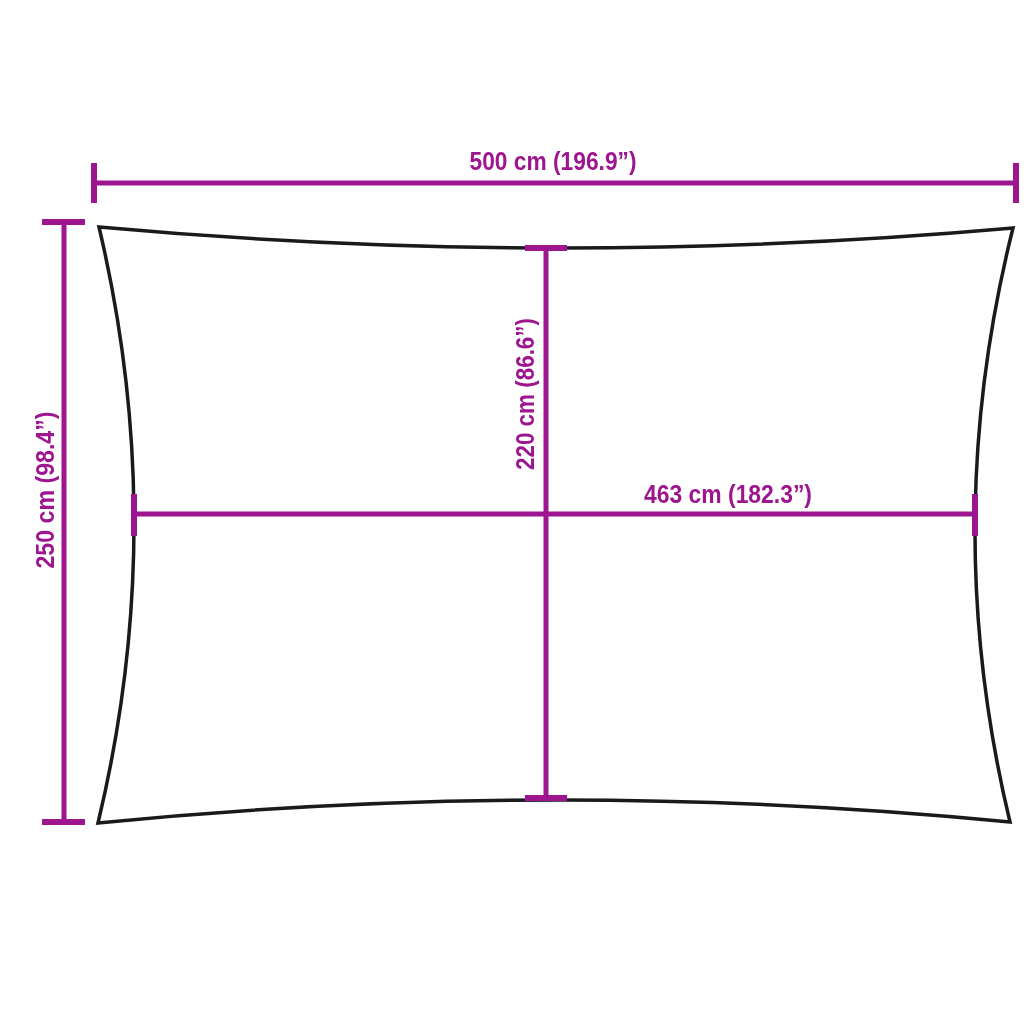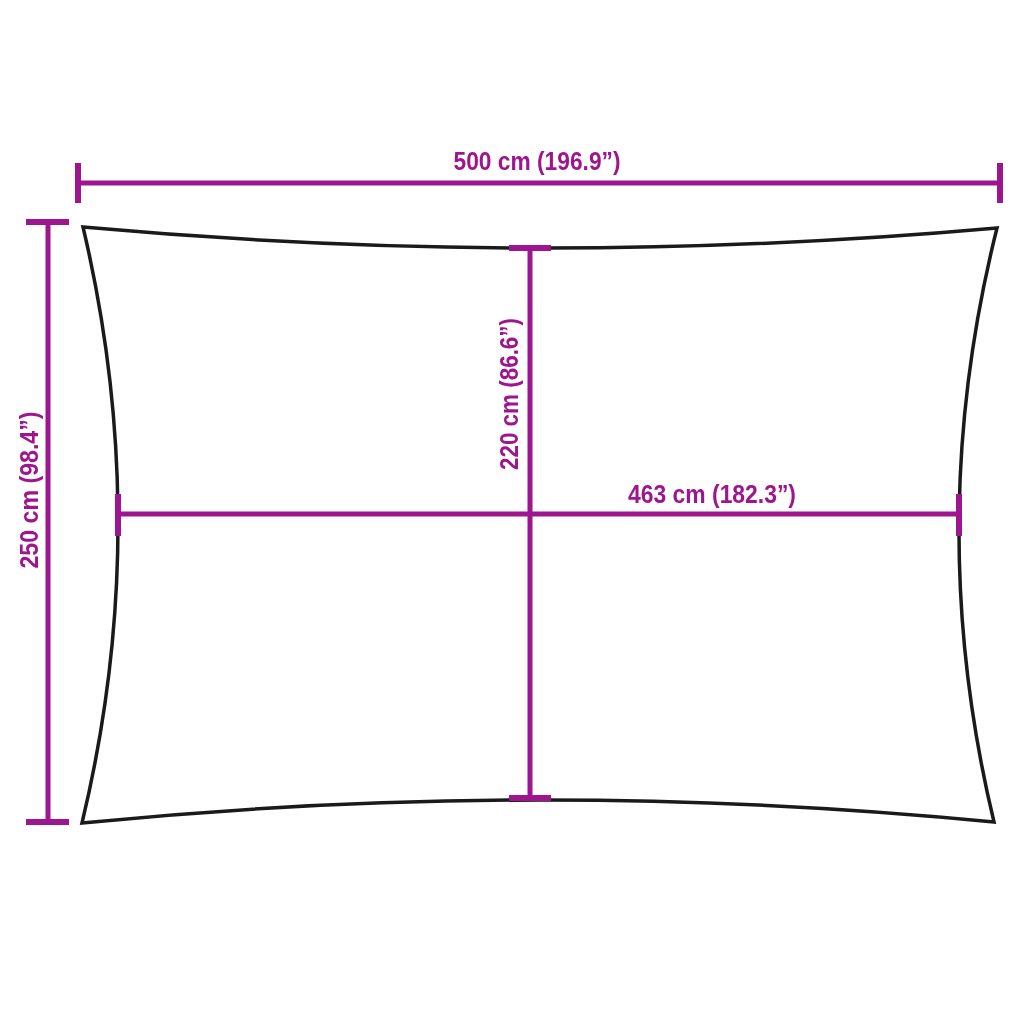--- a/index.html
+++ b/index.html
@@ -8,20 +8,21 @@
     width: 1024px;
     height: 1024px;
     background: #ffffff;
     overflow: hidden;
   }
   .stage {
     position: relative;
     width: 904px;
     height: 1024px;
     background: #ffffff;
+    margin-left: 16px;
   }
   svg { display: block; }
   .sail-path {
     fill: none;
     stroke: #1a1a1a;
     stroke-width: 3.5;
     stroke-linejoin: miter;
   }
   .dim-line { stroke-width: 5; }
   .dim-cap  { stroke-width: 6; }

